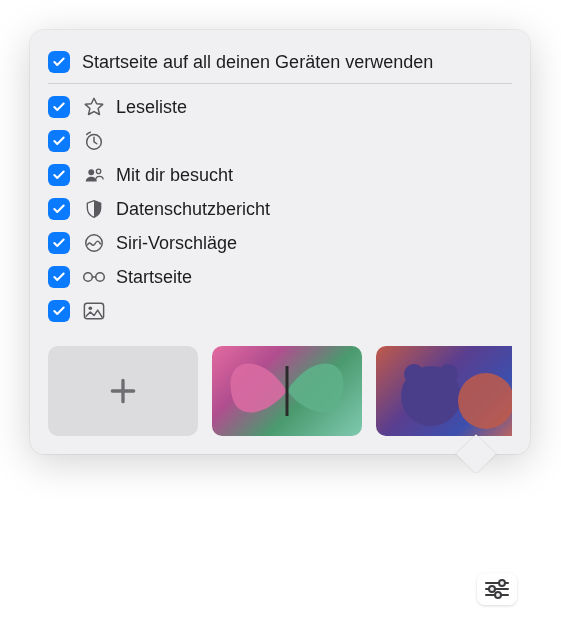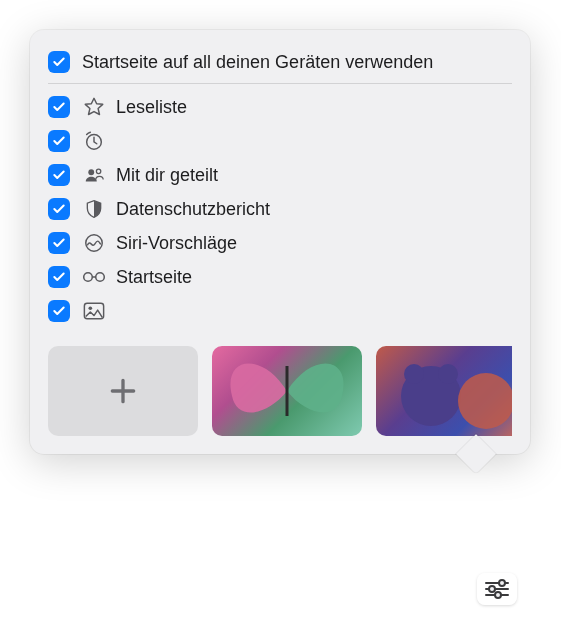--- a/index.html
+++ b/index.html
@@ -183,21 +183,21 @@
         </svg>
     </span>
     <span class="opt-icon">
       <svg width="22" height="22" viewBox="0 0 24 24">
         <circle cx="9" cy="9" r="3.2" fill="#5a5a5e"></circle>
         <path d="M3 19c0-3 3-5 6-5s6 2 6 5" fill="#5a5a5e"></path>
         <circle cx="17" cy="8" r="2.4" fill="none" stroke="#5a5a5e" stroke-width="1.4"></circle>
         <path d="M14 17c0-2 1.8-3.5 4-3.5s4 1.5 4 3.5" fill="none" stroke="#5a5a5e" stroke-width="1.4"></path>
       </svg>
     </span>
-    <span class="label">Mit dir geteilt</span>
+    <span class="label">Mit dir besucht</span>
   </div>
 
   <div class="row">
     <span class="checkbox">
       <svg viewBox="0 0 24 24">
           <path d="M4 12l5 5L20 6" stroke="#fff" stroke-width="3.5" fill="none" stroke-linecap="round" stroke-linejoin="round"></path>
         </svg>
     </span>
     <span class="opt-icon">
       <svg width="20" height="22" viewBox="0 0 24 24">

